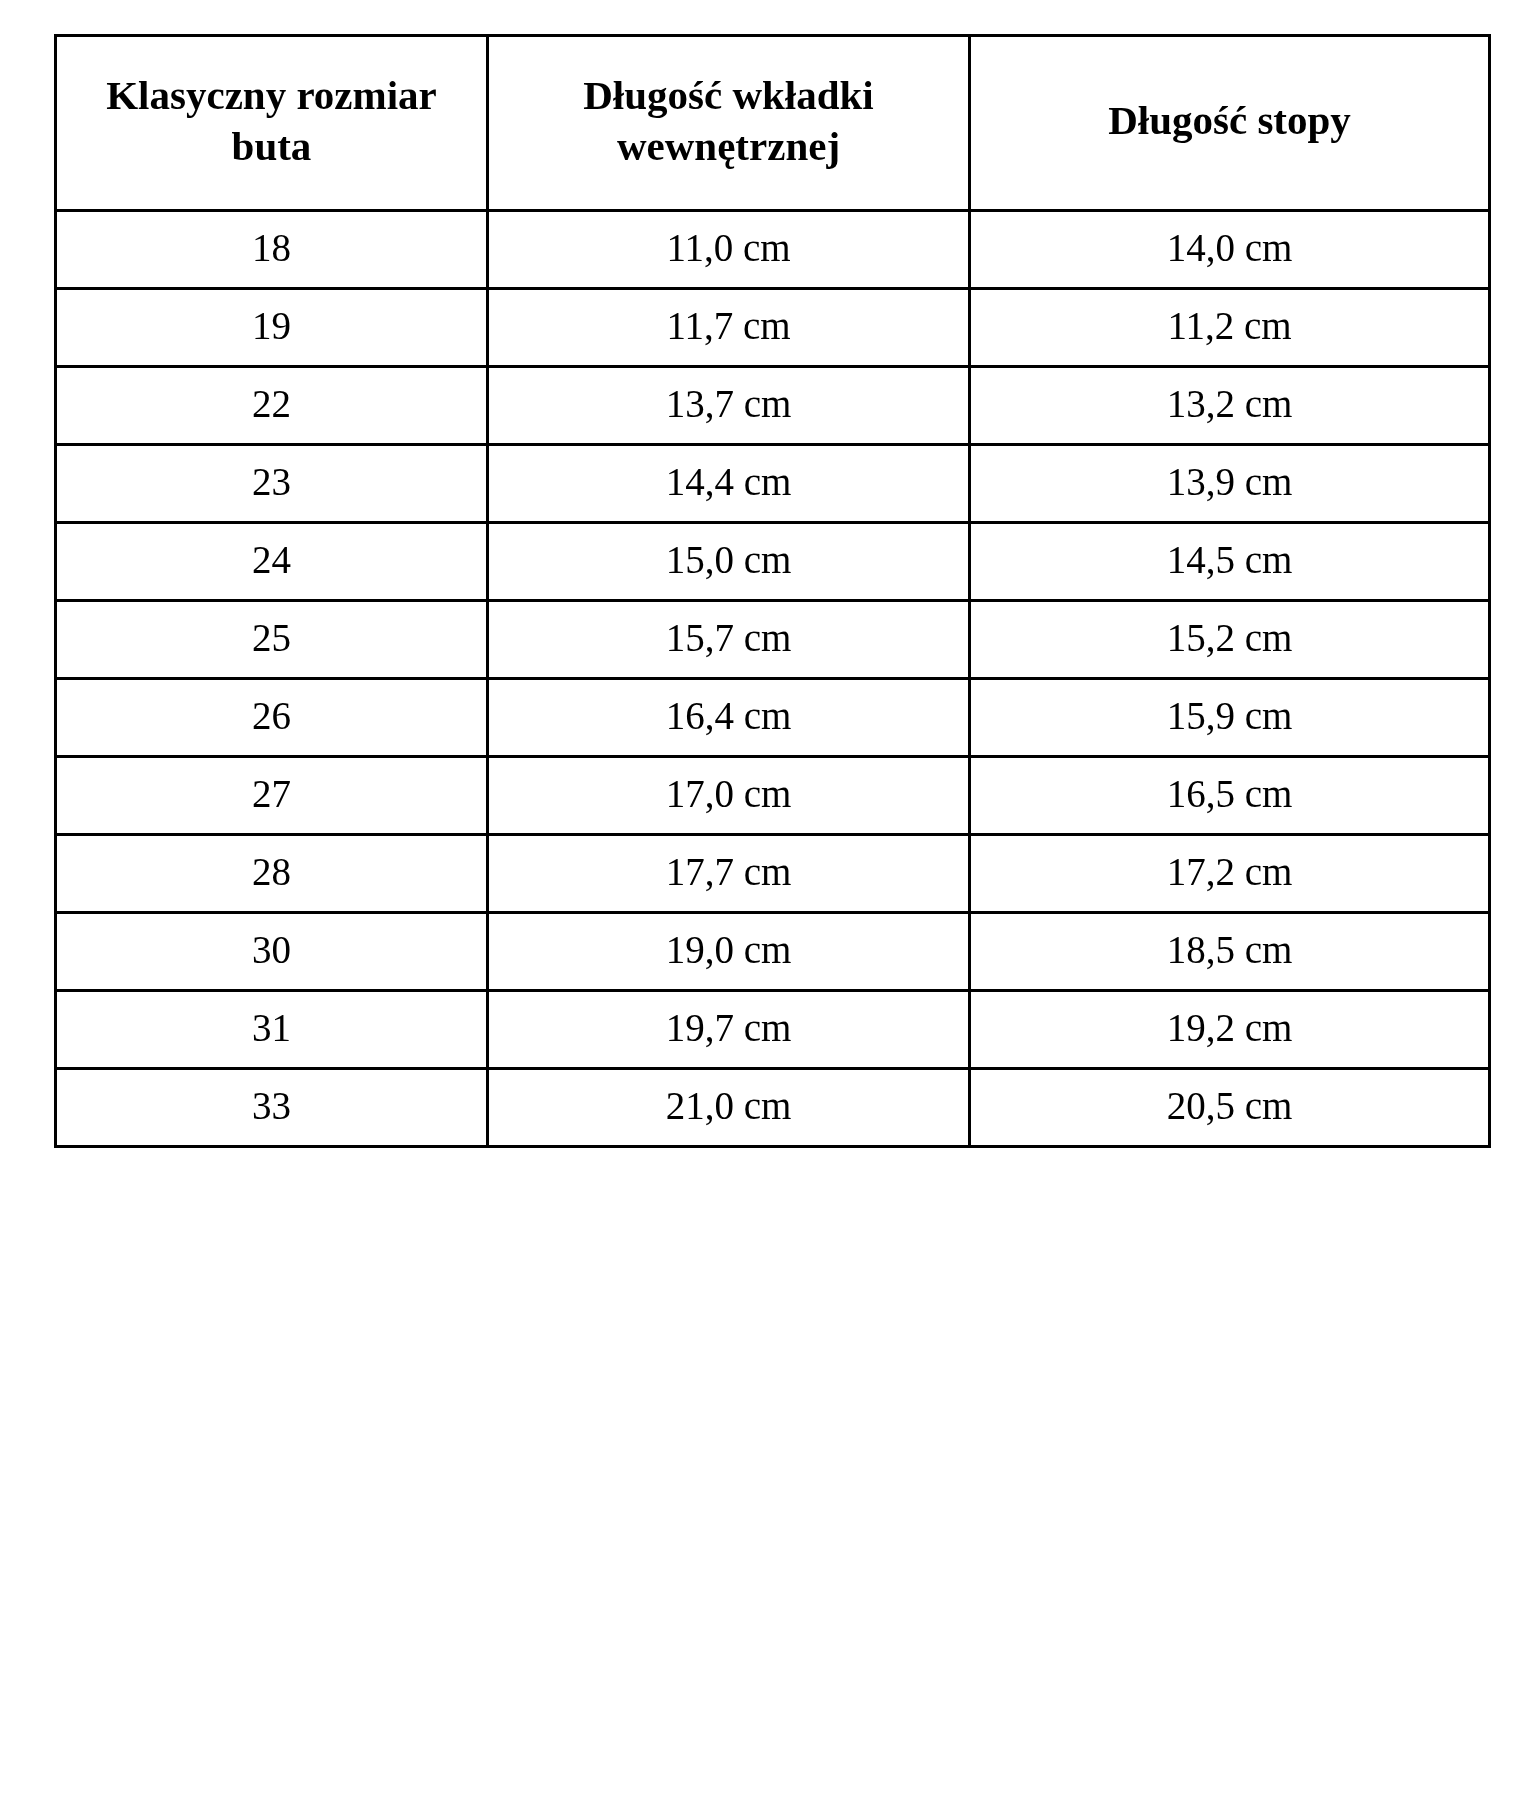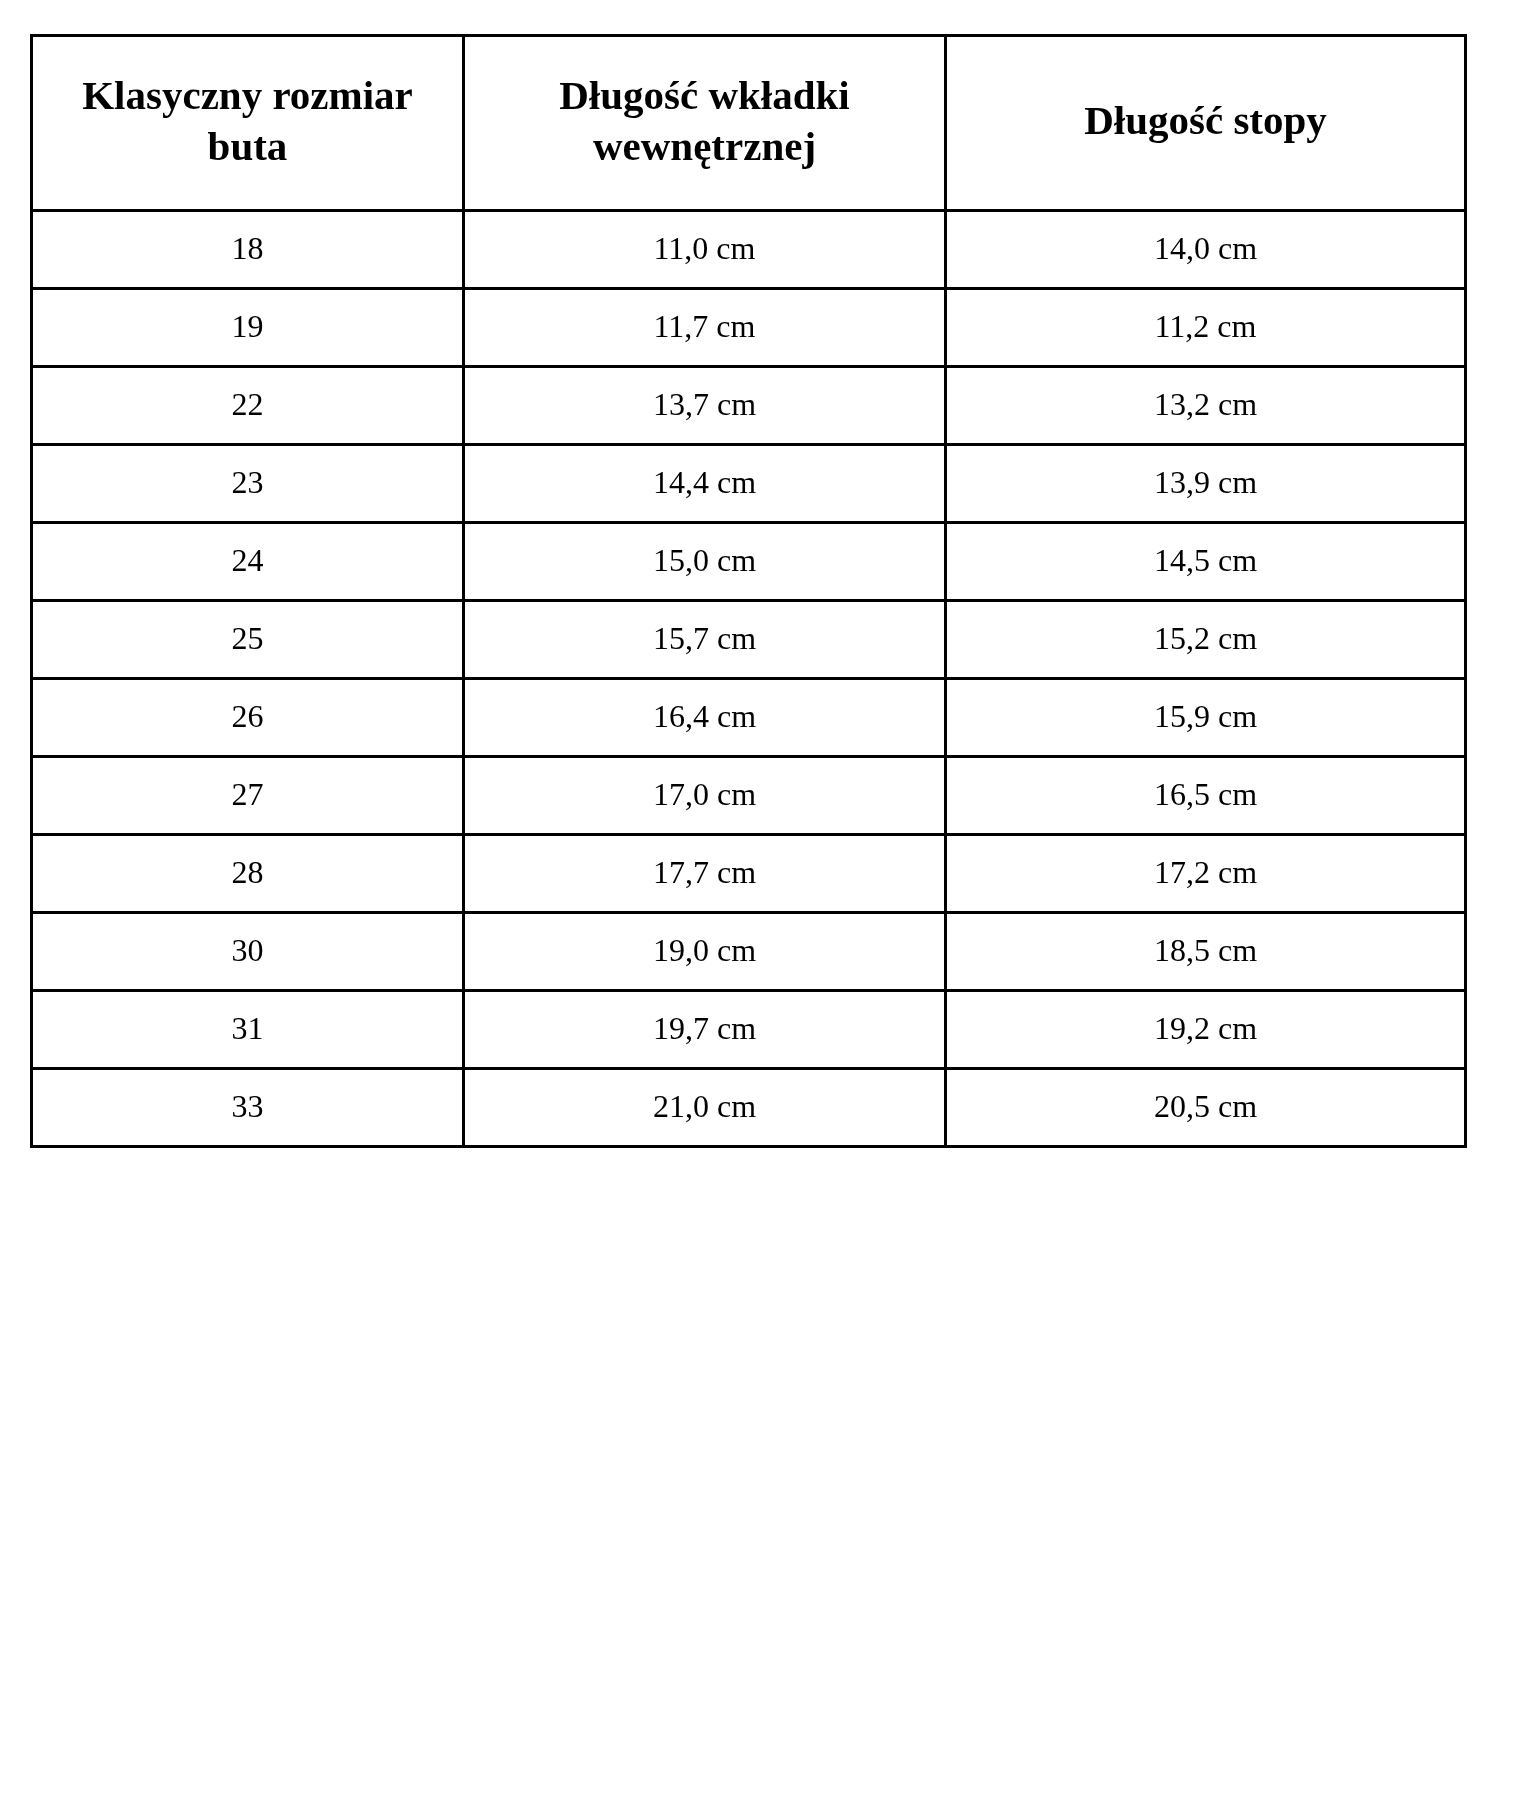--- a/index.html
+++ b/index.html
@@ -10,21 +10,21 @@
   body {
     width: 1527px;
     height: 1808px;
     font-family: "Liberation Serif", serif;
     color: #000000;
   }
   .page {
     box-sizing: border-box;
     width: 1527px;
     height: 1808px;
-    padding: 34px 38px 38px 30px;
+    padding: 34px 38px 38px 54px;
     display: flex;
     justify-content: flex-start;
     align-items: flex-start;
   }
   table.size-table {
     border-collapse: collapse;
     table-layout: fixed;
     width: 1434px;
     border: 3px solid #000;
   }
@@ -41,21 +41,21 @@
   table.size-table thead th {
     font-weight: bold;
     font-size: 41px;
     line-height: 1.25;
     padding: 22px 10px 26px 10px;
     height: 175px;
     box-sizing: border-box;
   }
   table.size-table tbody td {
     font-weight: normal;
-    font-size: 32px;
+    font-size: 39px;
     line-height: 1.05;
     padding: 9px 10px 11px 10px;
     height: 78px;
     box-sizing: border-box;
   }
 </style>
 </head>
 <body>
 
 <div class="page">

